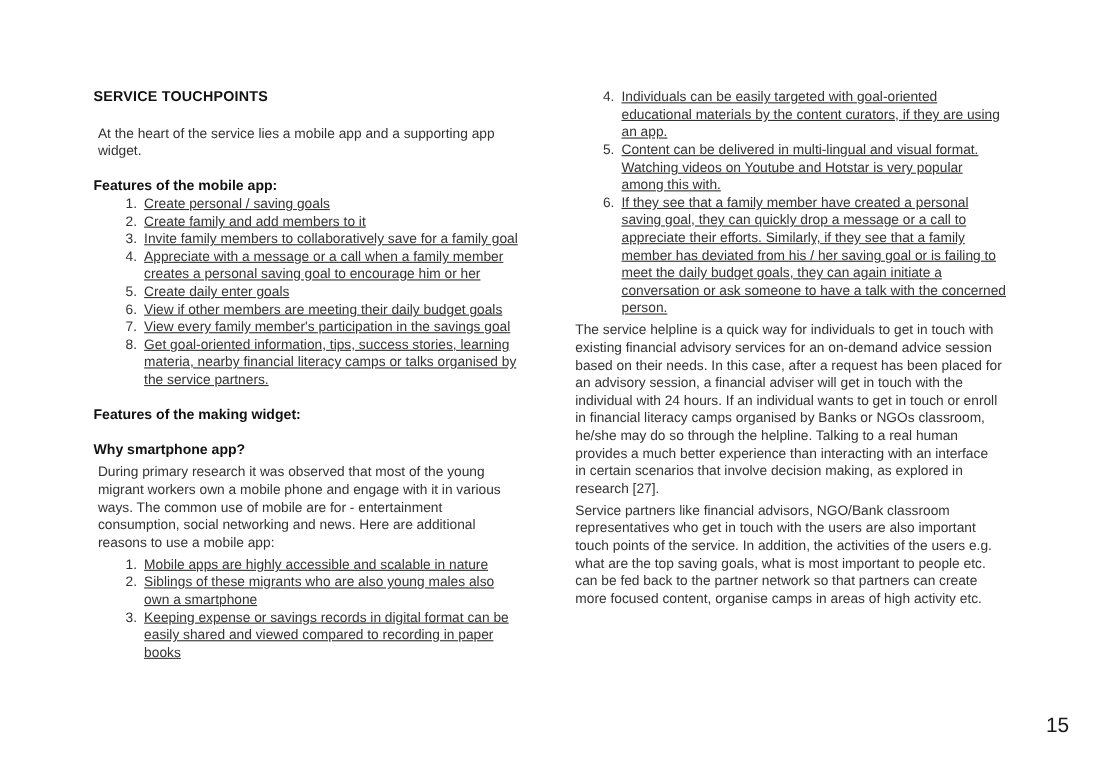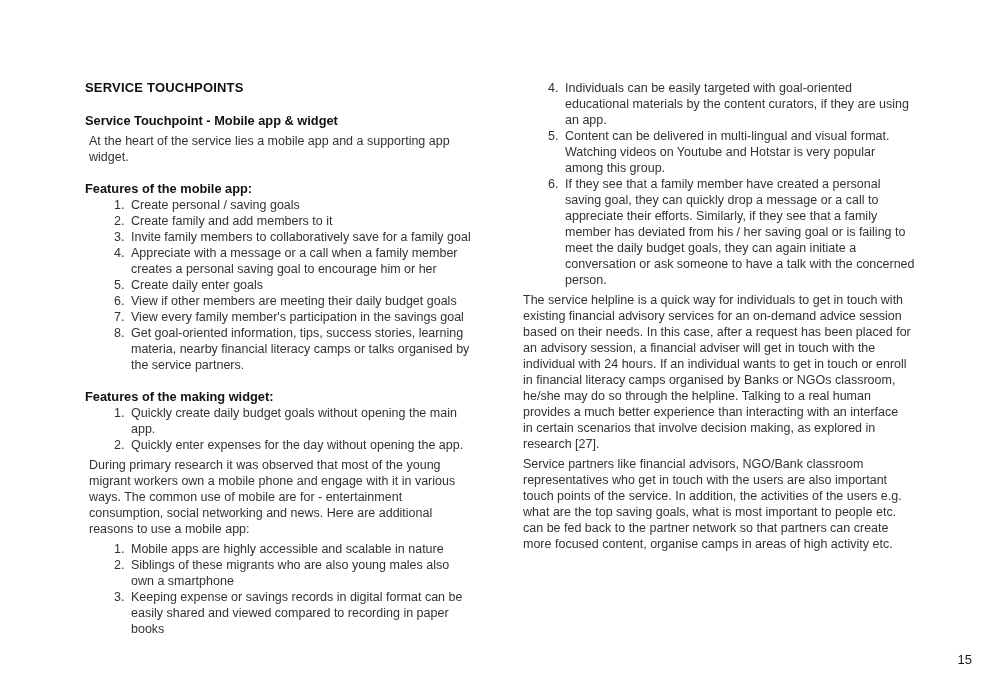--- a/index.html
+++ b/index.html
@@ -40,65 +40,62 @@
     font-size: 12.8px;
     margin: 16px 0 0 0;
   }
   p.b-paragraph { margin: 4px; }
   ol.b-list {
     margin: 0;
     padding-left: 43px;
   }
   ol.b-list li {
     padding-left: 3px;
+    text-decoration: underline;
   }
   .page-number {
     position: absolute;
     right: 28px;
     bottom: 32px;
-    font-size: 13px;
+    font-size: 19px;
     color: #1a1a1a;
   }
 </style>
 </head>
 <body>
 
 <div class="page">
   <div class="columns">
     <div class="col col-left">
         <div class="doc-title">SERVICE TOUCHPOINTS</div>
-        <div class="b-heading">Service Touchpoint - Mobile app &amp; widget</div>
         <p class="b-paragraph">At the heart of the service lies a mobile app and a supporting app widget.</p>
         <div class="b-heading">Features of the mobile app:</div>
         <ol class="b-list" start="1">
           <li>Create personal / saving goals</li>
           <li>Create family and add members to it</li>
           <li>Invite family members to collaboratively save for a family goal</li>
           <li>Appreciate with a message or a call when a family member creates a personal saving goal to encourage him or her</li>
           <li>Create daily enter goals</li>
           <li>View if other members are meeting their daily budget goals</li>
           <li>View every family member's participation in the savings goal</li>
           <li>Get goal-oriented information, tips, success stories, learning materia, nearby financial literacy camps or talks organised by the service partners.</li>
         </ol>
         <div class="b-heading">Features of the making widget:</div>
-        <ol class="b-list" start="1">
-          <li>Quickly create daily budget goals without opening the main app.</li>
-          <li>Quickly enter expenses for the day without opening the app.</li>
-        </ol>
+        <div class="b-heading">Why smartphone app?</div>
         <p class="b-paragraph">During primary research it was observed that most of the young migrant workers own a mobile phone and engage with it in various ways. The common use of mobile are for - entertainment consumption, social networking and news. Here are additional reasons to use a mobile app:</p>
         <ol class="b-list" start="1">
           <li>Mobile apps are highly accessible and scalable in nature</li>
           <li>Siblings of these migrants who are also young males also own a smartphone</li>
           <li>Keeping expense or savings records in digital format can be easily shared and viewed compared to recording in paper books</li>
         </ol>
       </div>
     <div class="col col-right">
         <ol class="b-list" start="4">
           <li>Individuals can be easily targeted with goal-oriented educational materials by the content curators, if they are using an app.</li>
-          <li>Content can be delivered in multi-lingual and visual format. Watching videos on Youtube and Hotstar is very popular among this group.</li>
+          <li>Content can be delivered in multi-lingual and visual format. Watching videos on Youtube and Hotstar is very popular among this with.</li>
           <li>If they see that a family member have created a personal saving goal, they can quickly drop a message or a call to appreciate their efforts. Similarly, if they see that a family member has deviated from his / her saving goal or is failing to meet the daily budget goals, they can again initiate a conversation or ask someone to have a talk with the concerned person.</li>
         </ol>
         <p class="b-paragraph">The service helpline is a quick way for individuals to get in touch with existing financial advisory services for an on-demand advice session based on their needs. In this case, after a request has been placed for an advisory session, a financial adviser will get in touch with the individual with 24 hours. If an individual wants to get in touch or enroll in financial literacy camps organised by Banks or NGOs classroom, he/she may do so through the helpline. Talking to a real human provides a much better experience than interacting with an interface in certain scenarios that involve decision making, as explored in research [27].</p>
         <p class="b-paragraph">Service partners like financial advisors, NGO/Bank classroom representatives who get in touch with the users are also important touch points of the service.  In addition, the activities of the users e.g. what are the top saving goals, what is most important to people etc. can be fed back to the partner network so that partners can create more focused content, organise camps in areas of high activity etc.</p>
       </div>
   </div>
   <div class="page-number">15</div>
 </div>
 
 </body></html>

